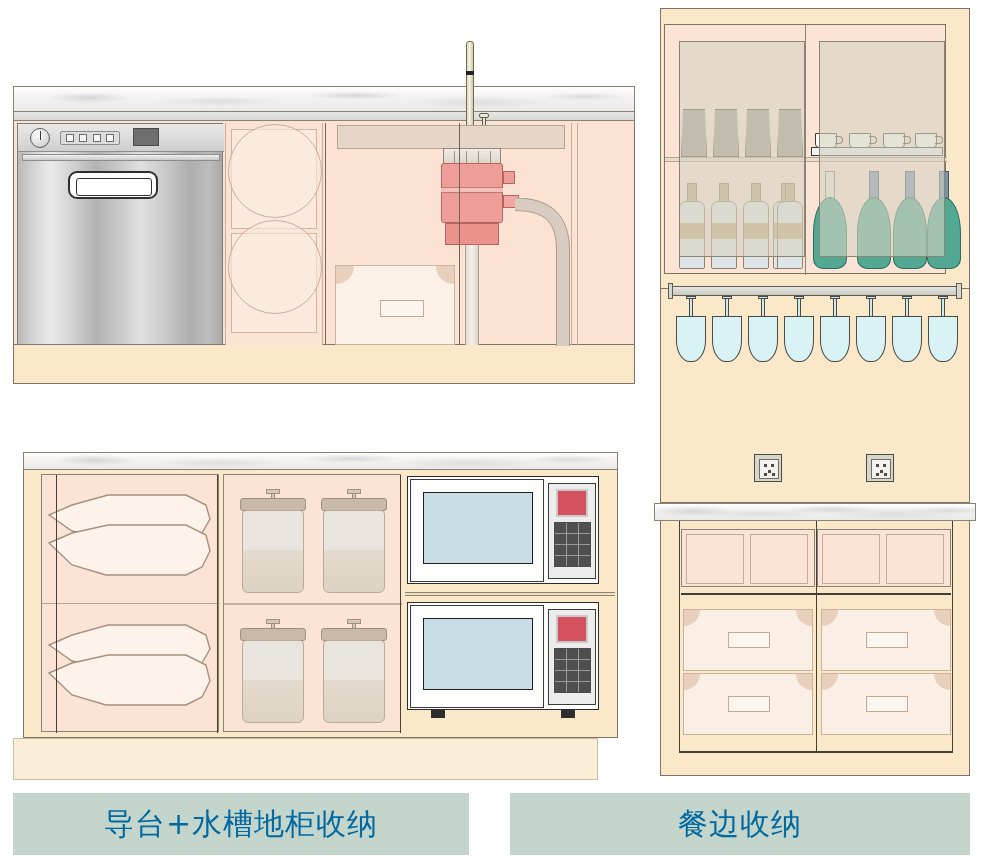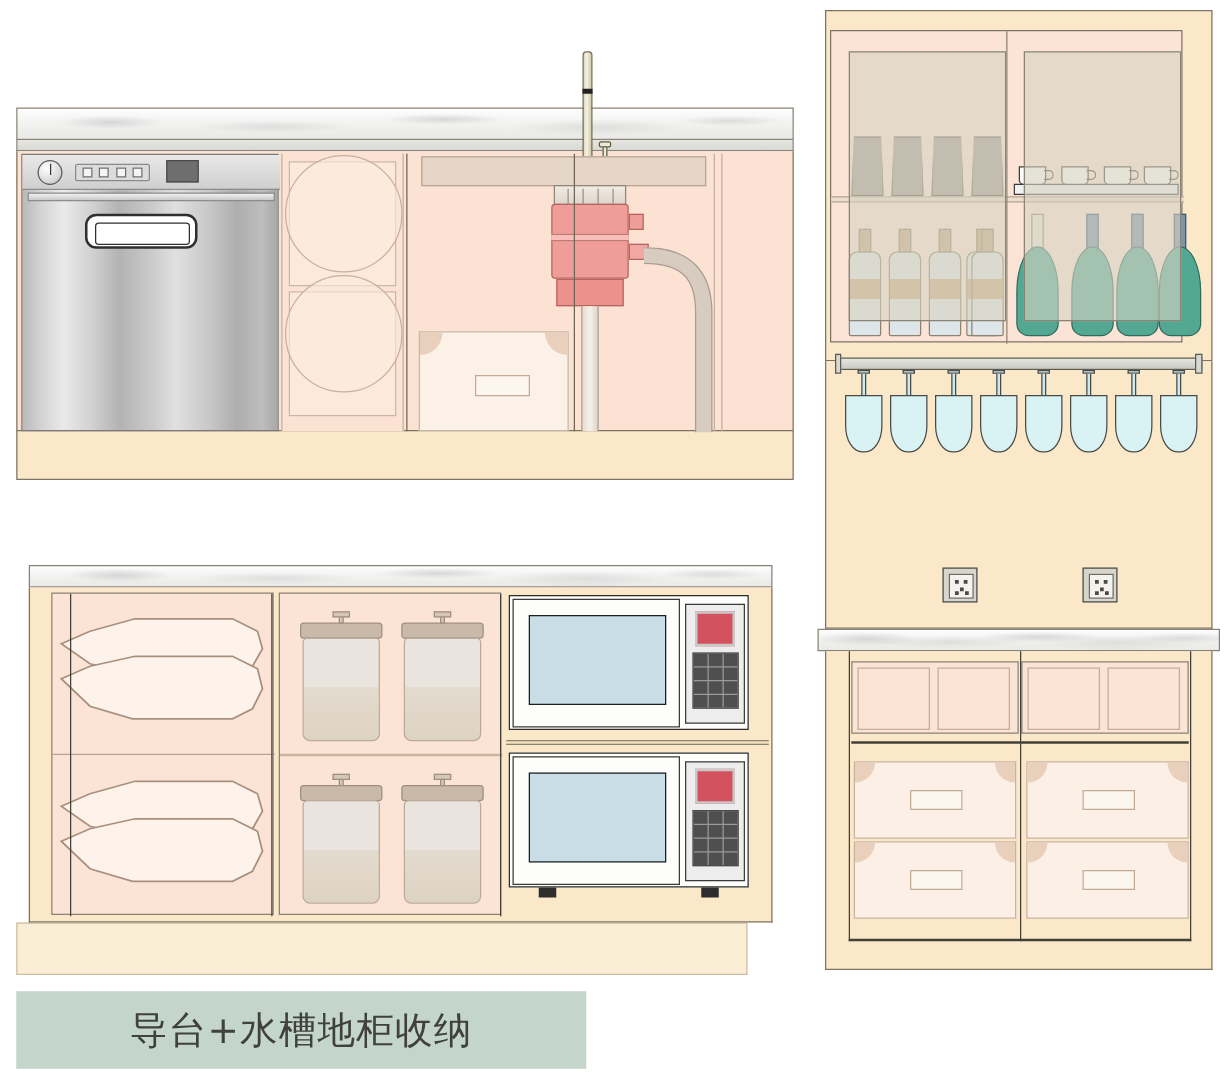--- a/index.html
+++ b/index.html
@@ -191,21 +191,21 @@
   .sbox { background:#fcefe5; border:1px solid #cbb2a0; }
   .sbox-corner { background:#e9d0bd; }
   .sbox-label { background:#fdf6ee; border:1px solid #c1ab97; }
 
   
   #caption-row { left:0; top:793px; width:985px; height:62px; }
   .caption {
     position:absolute; top:0; height:62px;
     background:#c4d6cc;
     display:flex; align-items:center; justify-content:center;
-    color:#404040; font-size:30px; letter-spacing:1px;
+    color:#0369a1; font-size:30px; letter-spacing:1px;
     font-family:"DejaVu Sans","Liberation Sans",sans-serif;
   }
   #caption-left  { left:13px;  width:456px; }
   #caption-right { left:510px; width:460px; }
 </style>
 </head>
 <body>
 
 <div id="root">
 
@@ -575,15 +575,16 @@
 
       <div class="abs vline" style="left:18px; top:0; height:232px; background:#43403a;"></div>
       <div class="abs vline" style="left:155px; top:0; height:232px; background:#43403a;"></div>
       <div class="abs vline" style="left:291px; top:0; height:232px; background:#43403a;"></div>
       <div class="abs" style="left:18px; top:230px; width:274px; height:2px; background:#43403a;"></div>
     </div>
   </div>
 
   <div class="abs" id="caption-row">
     <div class="caption" id="caption-left">导台+水槽地柜收纳</div>
+    <div class="caption" id="caption-right">餐边收纳</div>
   </div>
 
 </div>
 
 </body></html>

